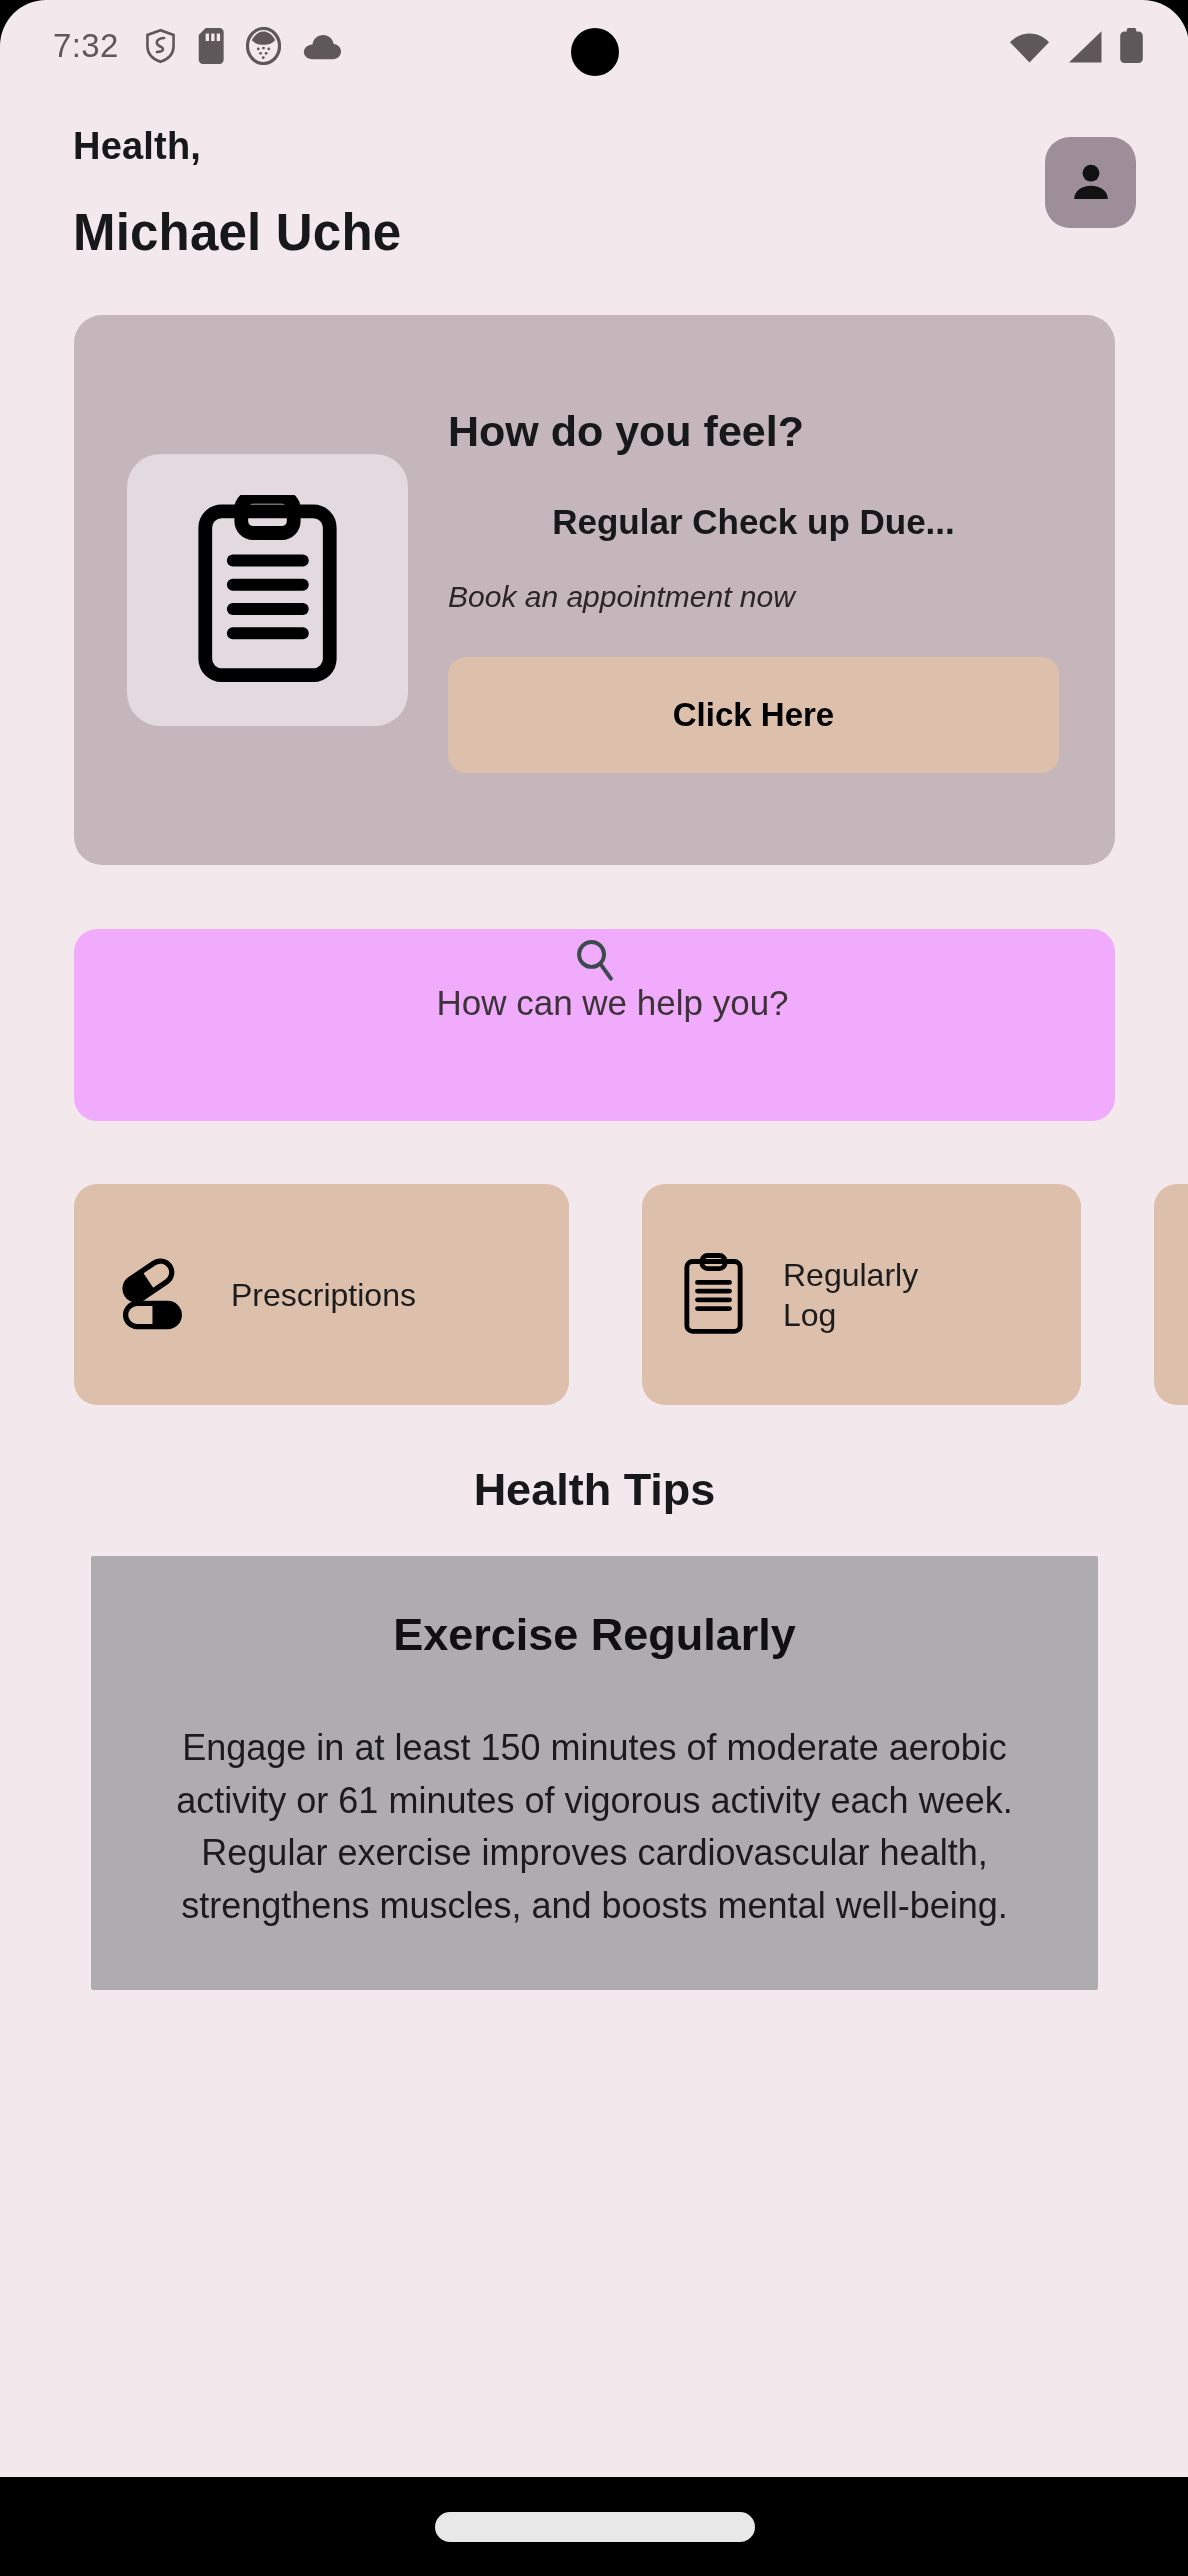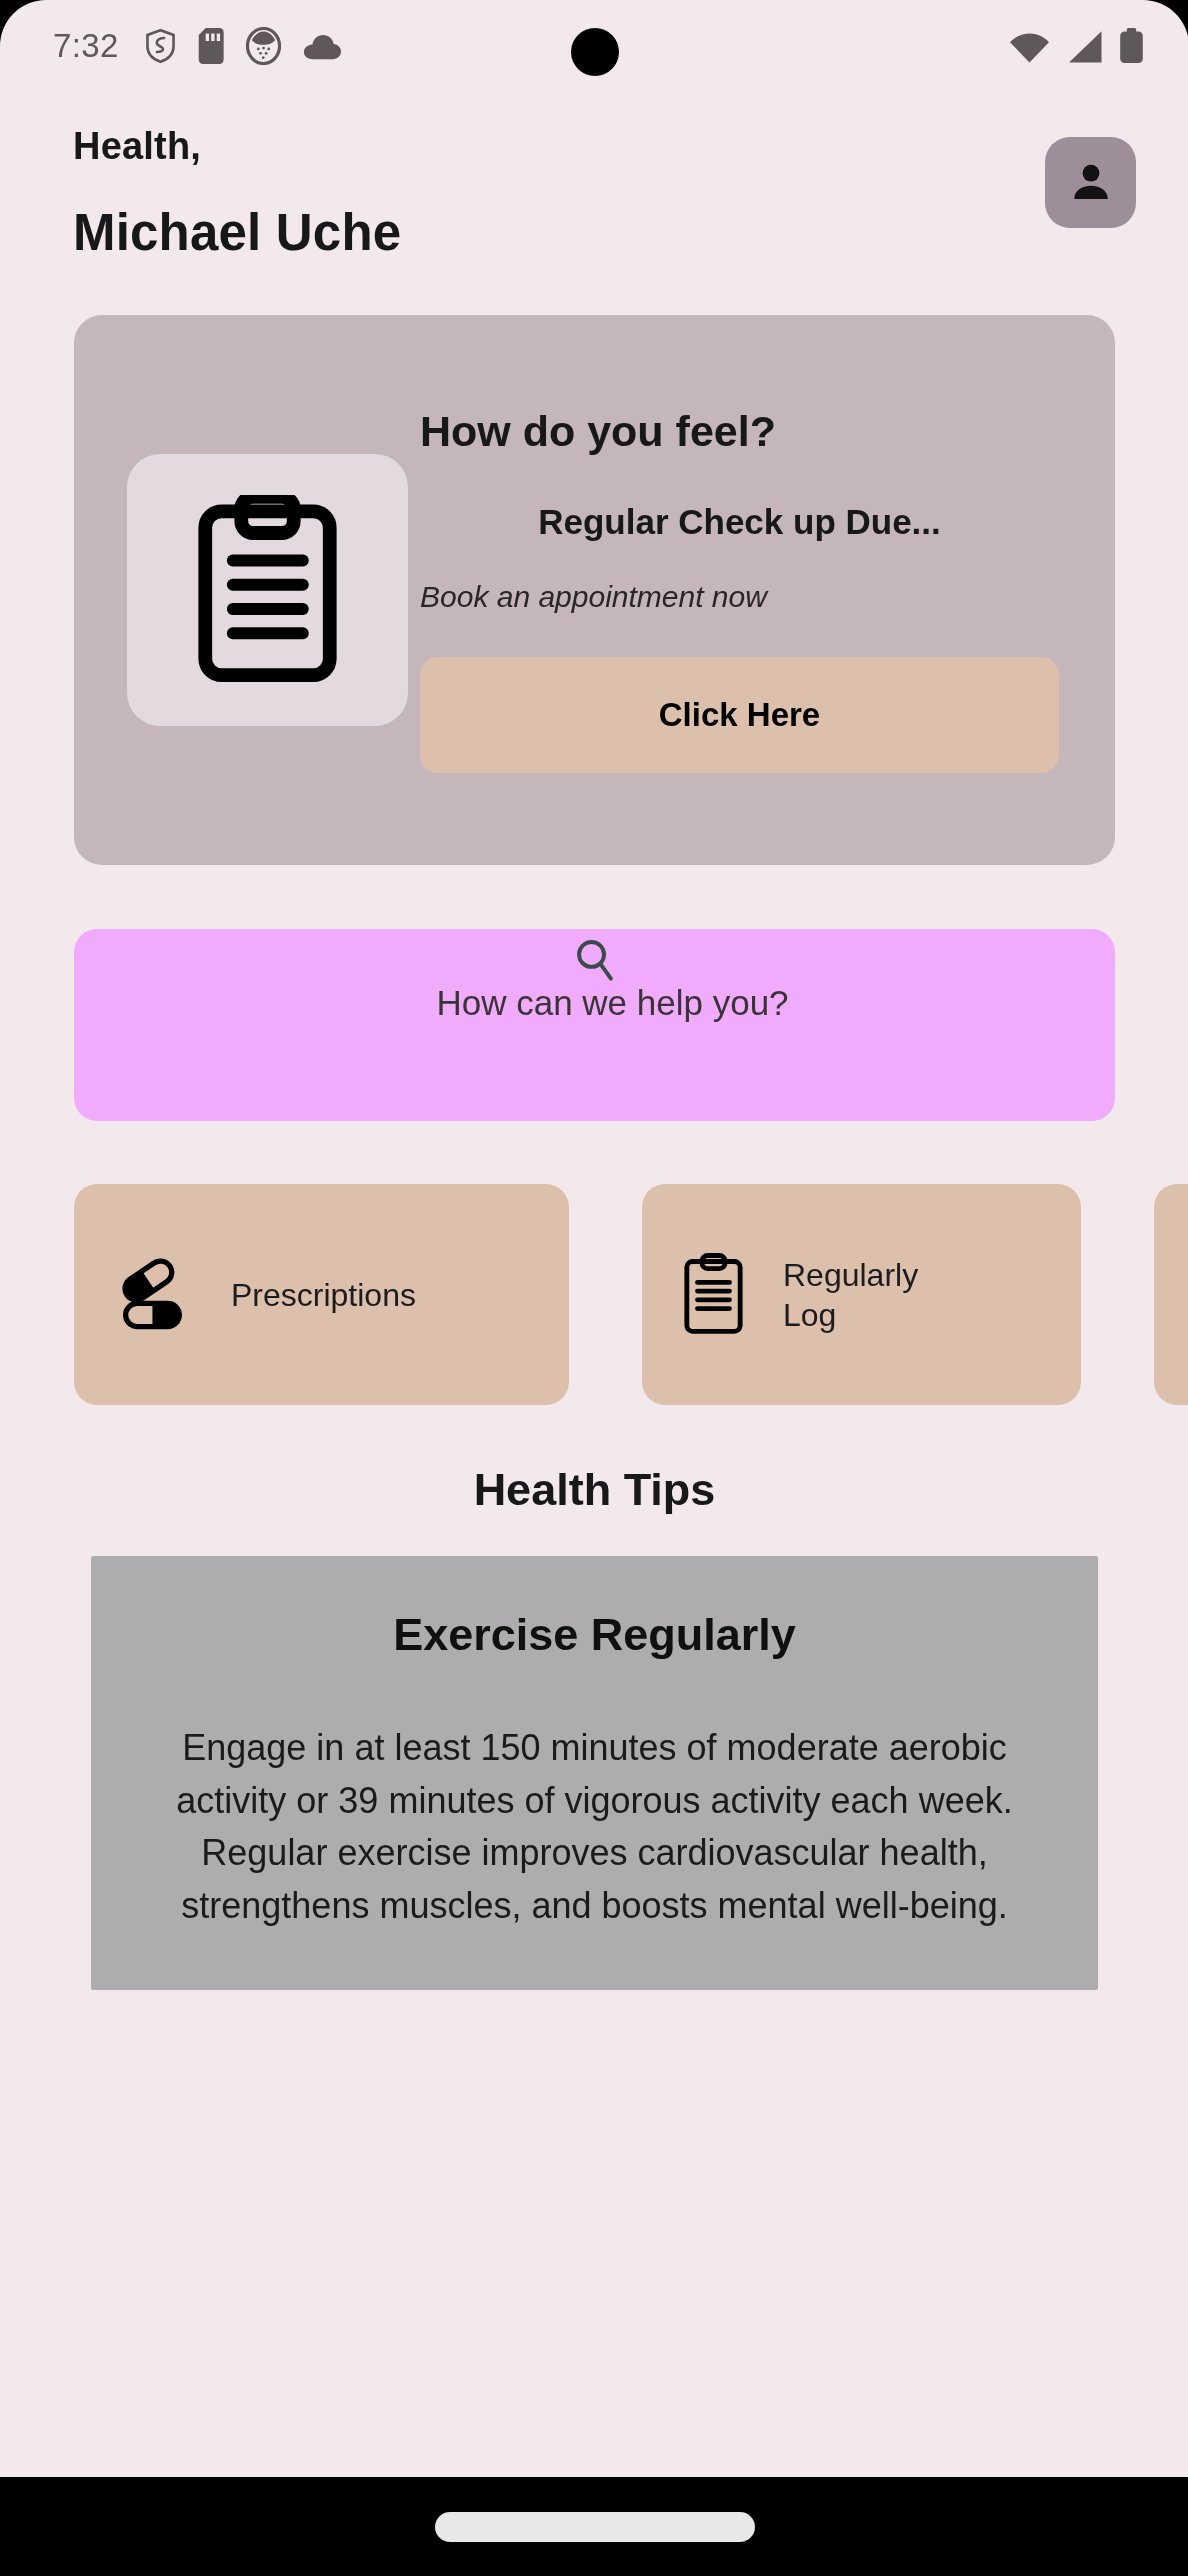--- a/index.html
+++ b/index.html
@@ -72,21 +72,21 @@
     border-radius:28px;
     display:flex; align-items:center;
     padding:33px 56px 33px 53px;
     height:550px;
   }
   #promo-icon-tile {
     width:281px; height:272px; flex:0 0 281px;
     background:#e2dade; border-radius:33px;
     display:flex; align-items:center; justify-content:center;
   }
-  #promo-text { flex:1; display:flex; flex-direction:column; padding-left:12px; }
+  #promo-text { flex:1; display:flex; flex-direction:column; padding-left:40px; }
   .promo-title {
     font-size:43px; font-weight:bold; color:#16181a;
     line-height:1.15;
   }
   .promo-sub {
     font-size:35px; font-weight:bold; color:#16181a;
     margin-top:45px;
     text-align:center;
   }
   .promo-desc {
@@ -291,21 +291,21 @@
       <span class="chip-label">Regularly Log</span>
     </div>
 
     <div class="chip" id="chip-partial"></div>
   </div>
 
   <div id="health-tips-heading">Health Tips</div>
 
   <div id="tip-card">
     <div id="tip-title">Exercise Regularly</div>
-    <div id="tip-body">Engage in at least 150 minutes of moderate aerobic activity or 39 minutes of vigorous activity each week. Regular exercise improves cardiovascular health, strengthens muscles, and boosts mental well-being.</div>
+    <div id="tip-body">Engage in at least 150 minutes of moderate aerobic activity or 61 minutes of vigorous activity each week. Regular exercise improves cardiovascular health, strengthens muscles, and boosts mental well-being.</div>
   </div>
 
   <div id="gesture-nav">
     <div id="home-indicator"></div>
   </div>
 
 </div>
 
 
 </body></html>

